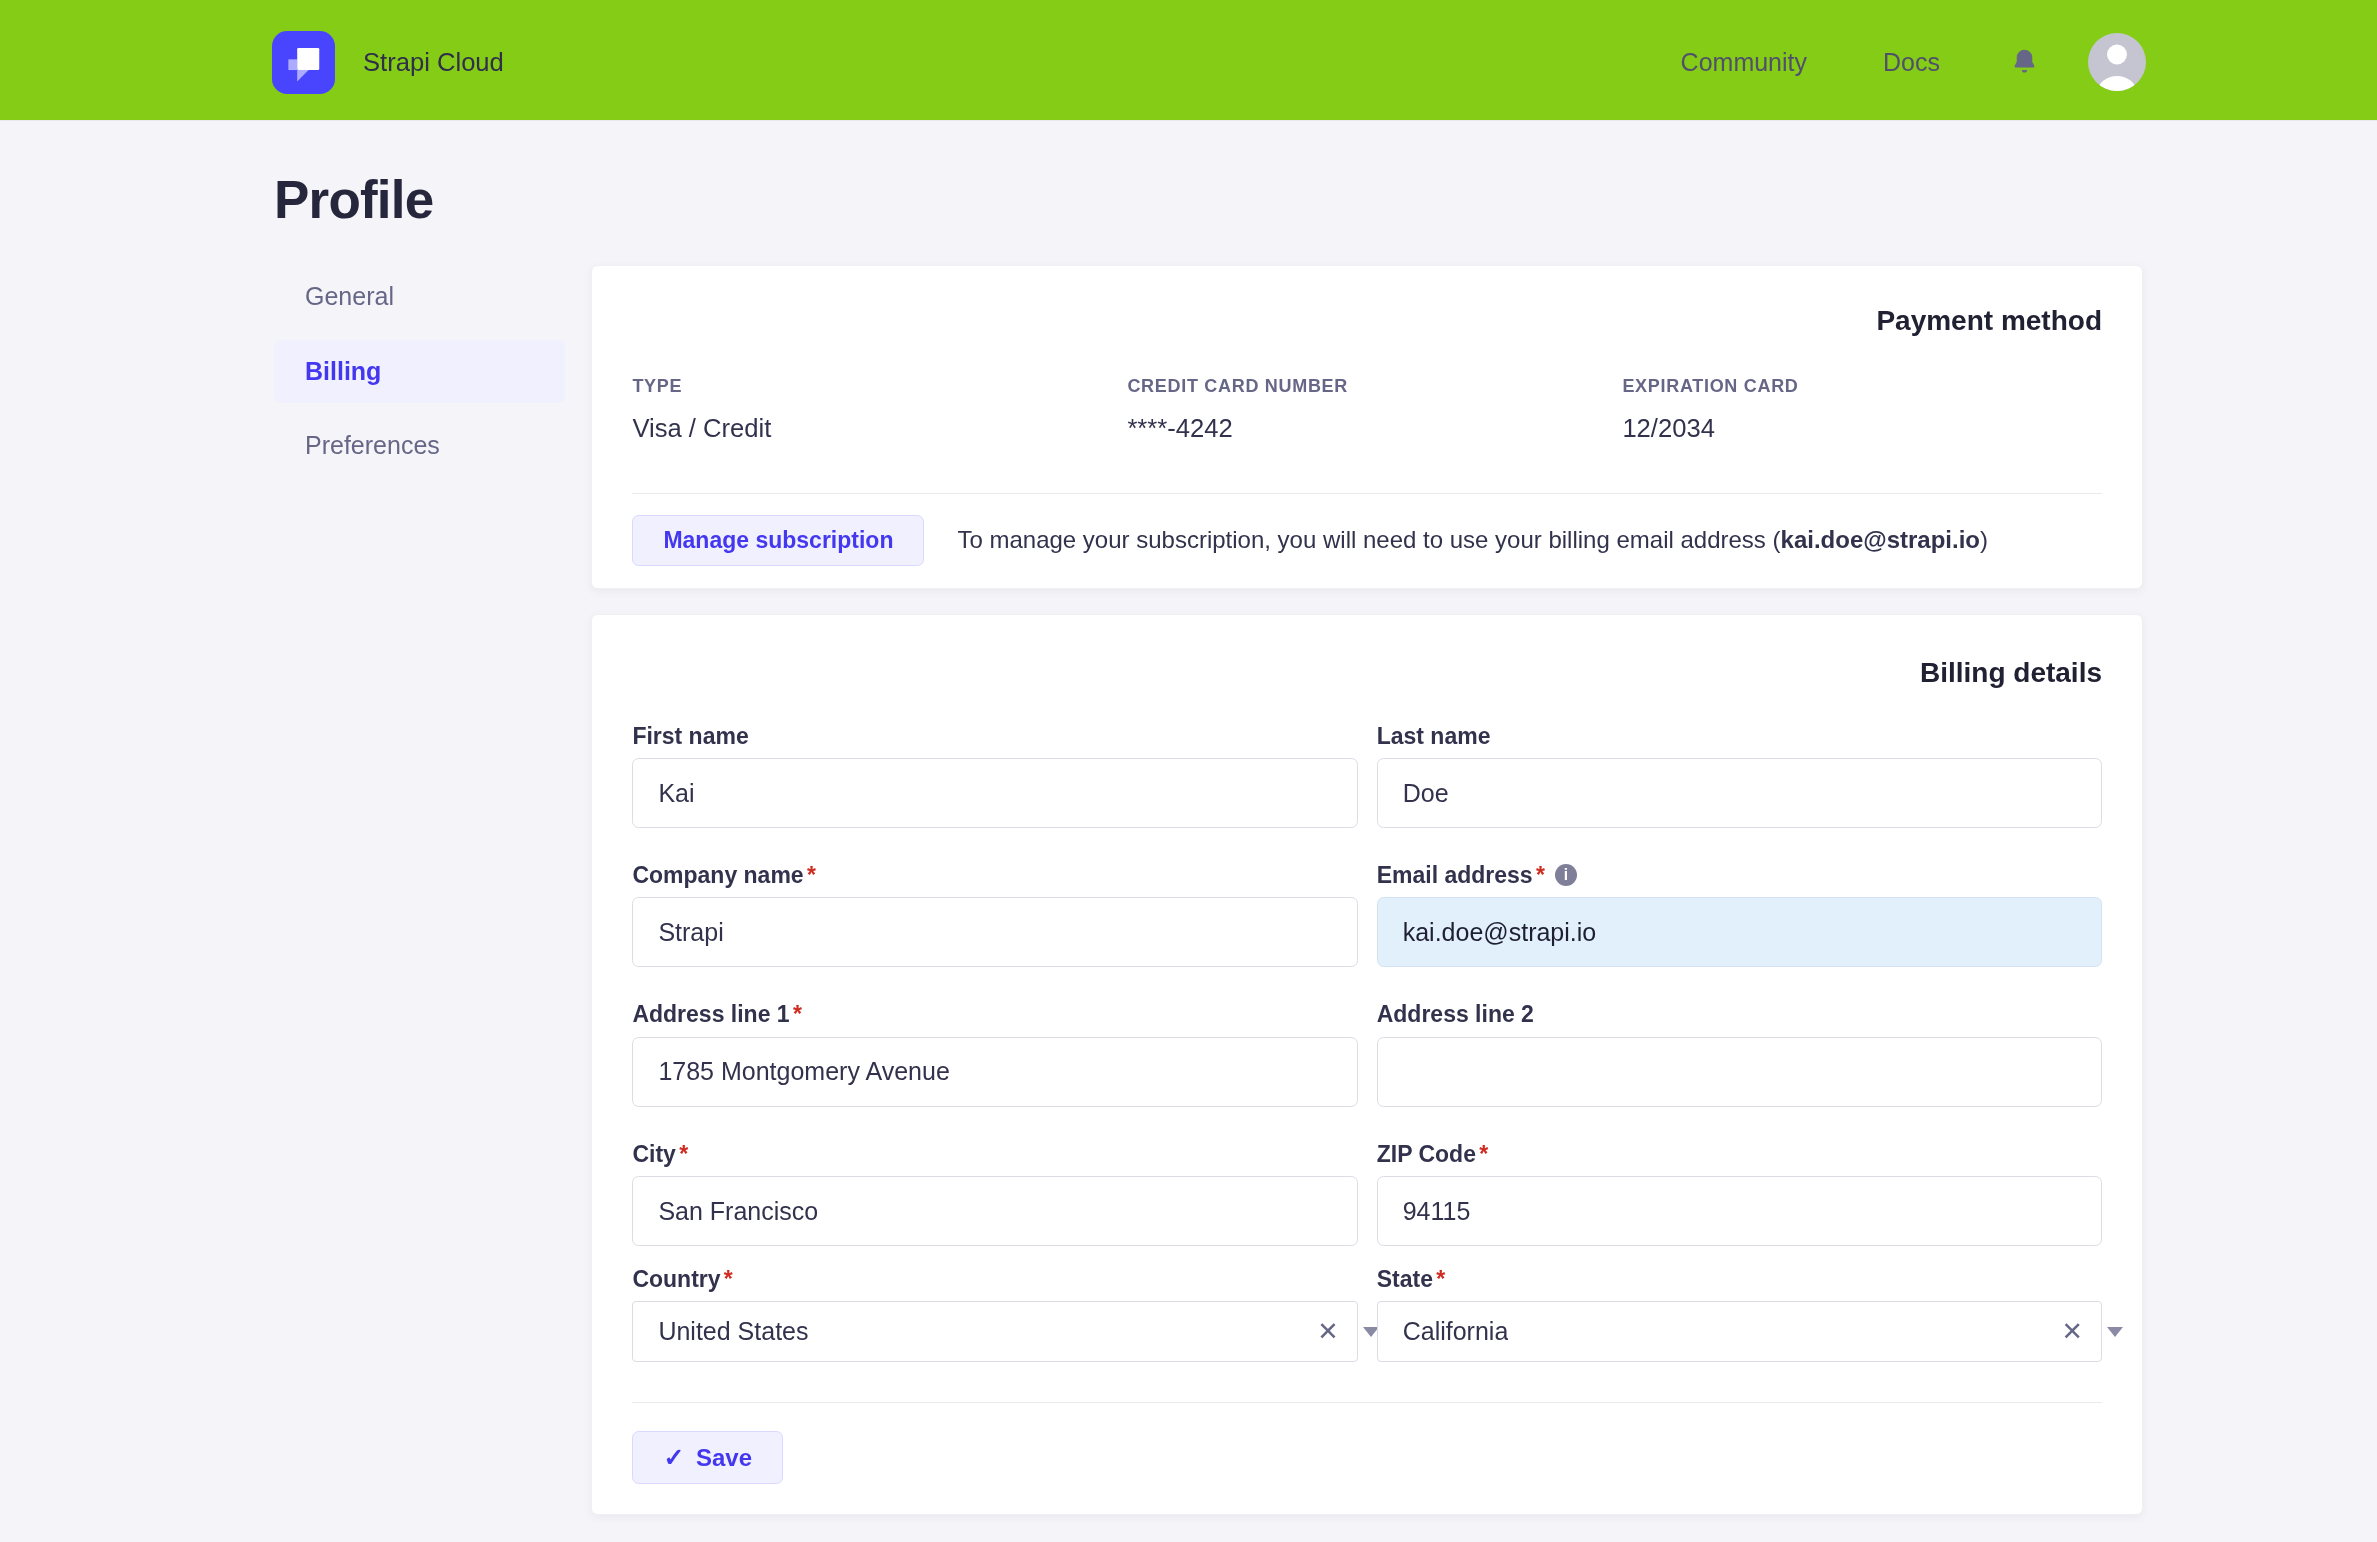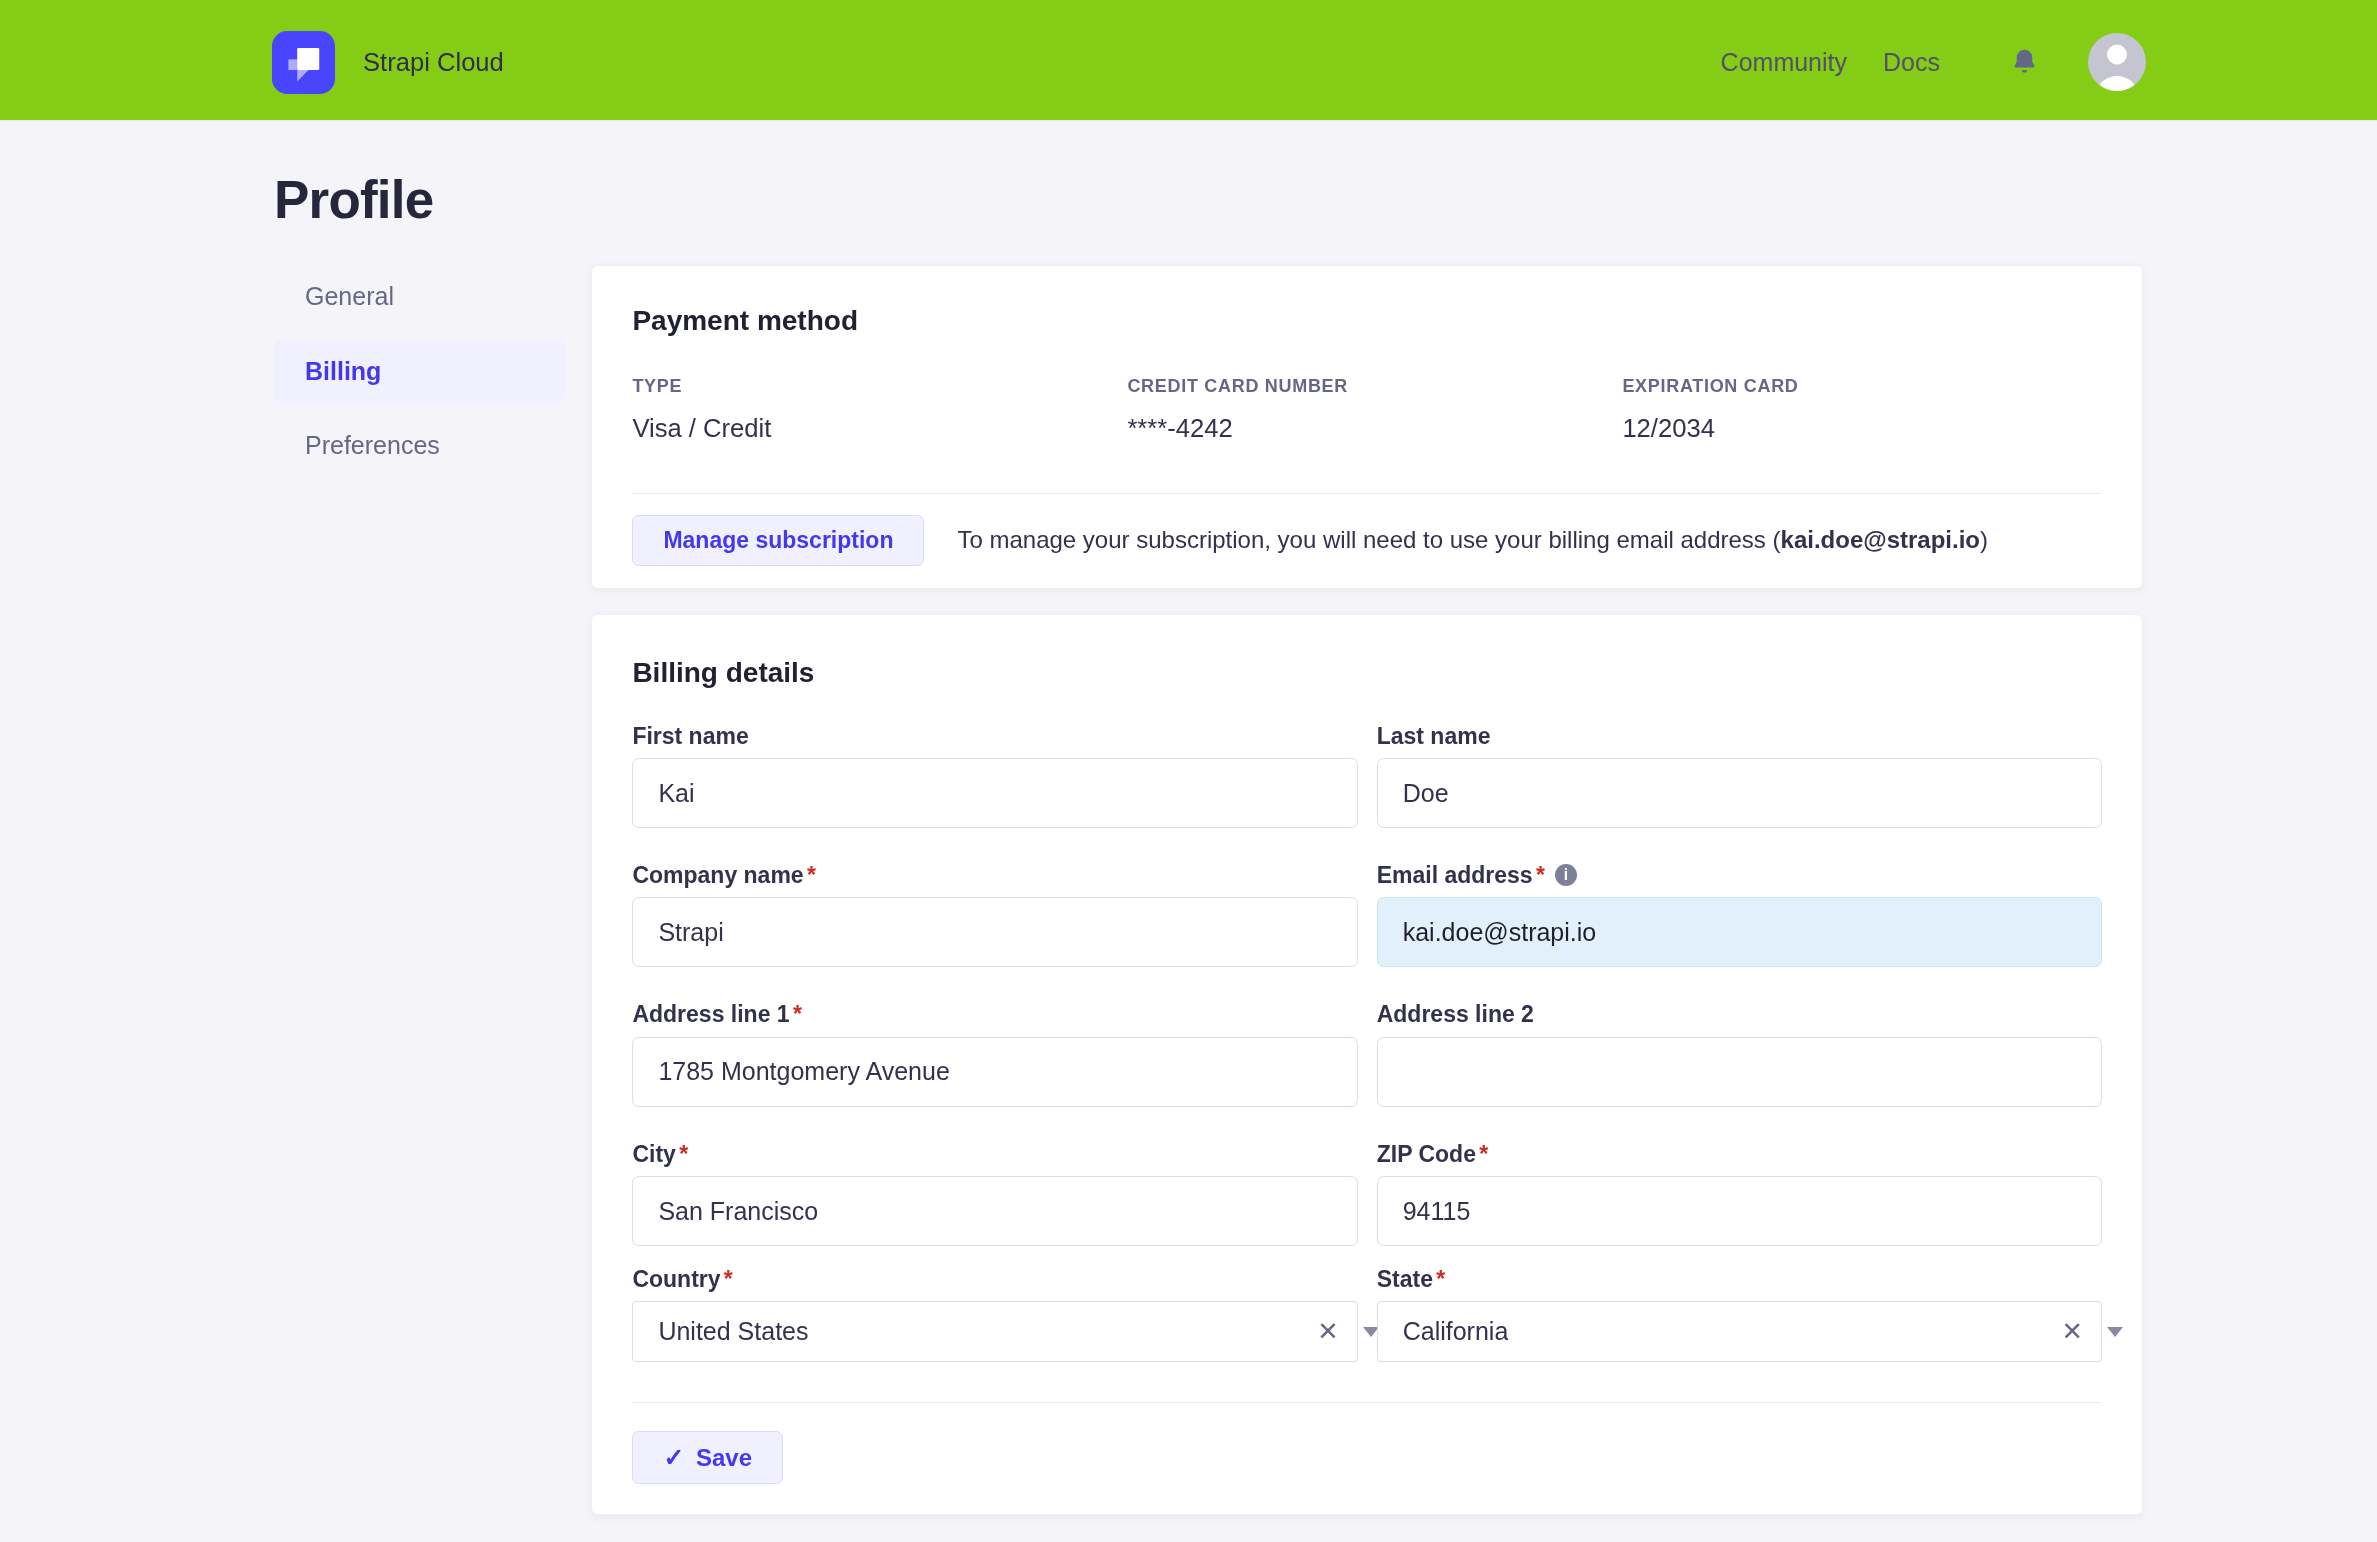--- a/index.html
+++ b/index.html
@@ -15,38 +15,38 @@
   }
   
   .header{
     height:121px;background:#84cc16;border-bottom:1.7px solid #e9e9f0;
     display:flex;padding:4px 231px 0 272px;
   }
   .logo-wrap{display:flex;align-items:center;cursor:pointer;}
   .logo-box{width:63px;height:63px;margin-right:28px;flex:none;}
   .brand{font-size:25.6px;font-weight:500;color:#2f2f4a;}
   .header-right{margin-left:auto;display:flex;align-items:center;}
-  .nav-link{font-size:25px;color:#50506b;cursor:pointer;margin-left:36px;}
+  .nav-link{font-size:25px;color:#50506b;cursor:pointer;margin-left:76px;}
   .bell-btn{margin-left:69px;background:none;border:none;cursor:pointer;padding:0;display:flex;}
   .avatar{margin-left:48px;width:58px;height:58px;border-radius:50%;background:#c5c5d2;
     overflow:hidden;display:flex;align-items:flex-end;justify-content:center;cursor:pointer;}
   
   .page{padding:48px 234px 0 274px;}
   .page-title{font-size:53px;font-weight:700;color:#26263c;margin:0 0 35px 0;letter-spacing:-0.8px;}
   .main{display:flex;align-items:flex-start;gap:26.4px;}
   
   .sidebar{width:291px;flex:none;}
   .side-item{height:63px;display:flex;align-items:center;padding-left:31px;
     font-size:25px;color:#666687;border-radius:6.6px;margin-bottom:11.6px;cursor:pointer;}
   .side-item.active{background:var(--accent-bg);color:var(--accent);font-weight:700;}
   
   .content{flex:1;min-width:0;}
   .card{background:#fff;border:0.8px solid #f0f0f3;border-radius:6.6px;
     box-shadow:0 2.5px 8.3px rgba(33,33,82,.06);}
-  .card-title{font-size:28px;font-weight:600;color:#212134;margin:0;line-height:33px;}
+  .card-title{font-size:28px;font-weight:600;color:#212134;margin:0;line-height:33px;text-align:right;}
   
   .payment{margin-bottom:25px;}
   .pm-top{padding:38px 40px 0 40px;}
   .pm-grid{display:grid;grid-template-columns:495px 495px 1fr;margin-top:39px;}
   .pm-label{font-size:18px;font-weight:700;letter-spacing:0.7px;color:#666687;line-height:20px;}
   .pm-value{font-size:25.6px;color:#32324d;margin-top:17.3px;line-height:30px;}
   .pm-divider{border-top:1.7px solid #eaeaef;margin:50px 40px 0 40px;}
   .pm-bottom{padding:20.6px 40px 22px 40px;display:flex;align-items:center;}
   .btn-secondary{
     display:inline-flex;align-items:center;justify-content:center;gap:11.6px;

